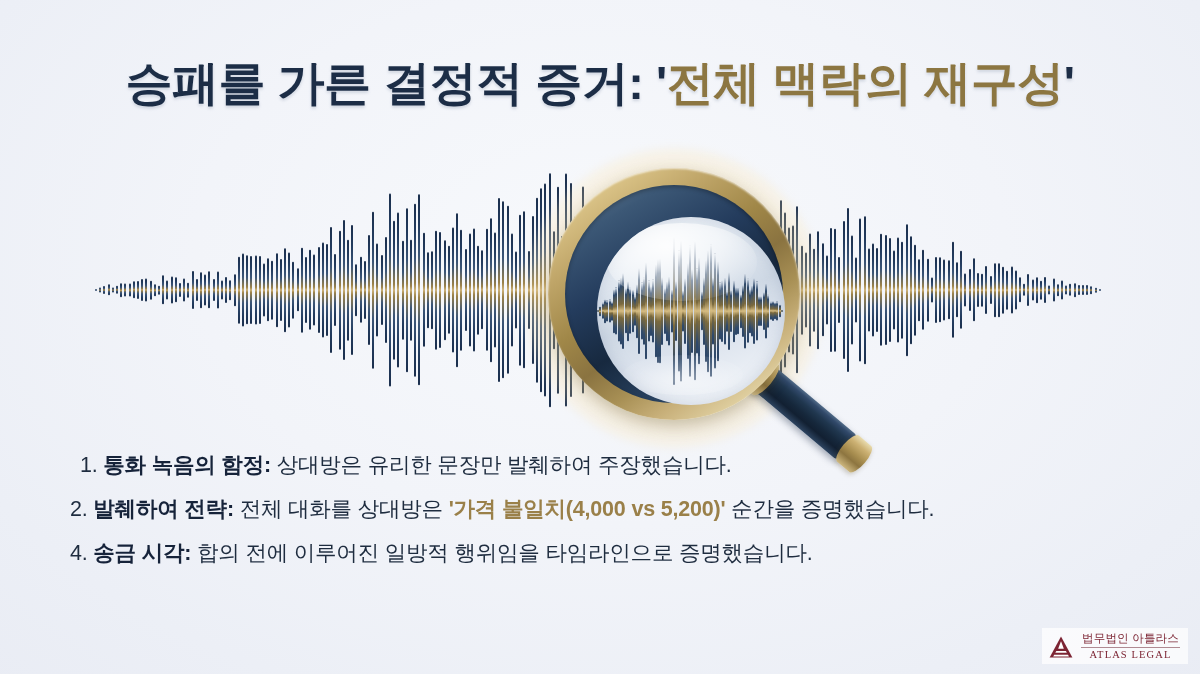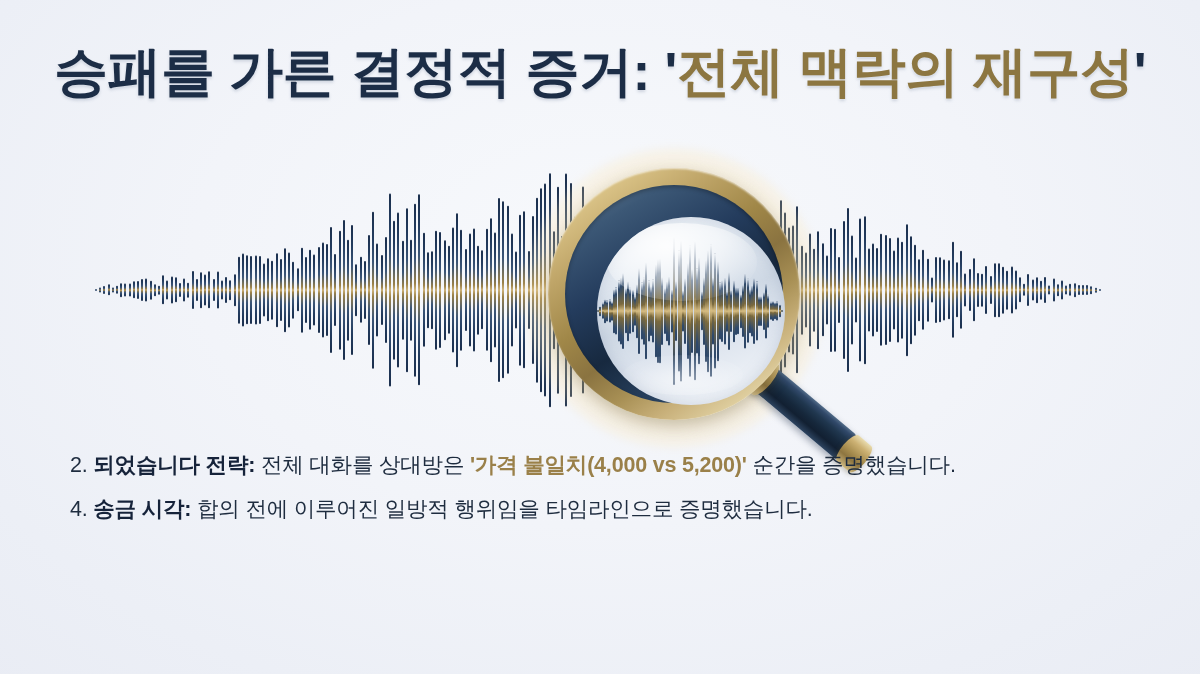--- a/index.html
+++ b/index.html
@@ -19,25 +19,26 @@
   }
   
   #title-block {
     position: absolute;
     left: 0; right: 0;
     top: 42px;
     text-align: center;
     white-space: nowrap;
   }
   .title-line {
-    font-size: 54px;
+    font-size: 47px;
     font-weight: 900;
     letter-spacing: -0.5px;
     line-height: 1.08;
     text-shadow: 0 2px 3px rgba(160,170,190,0.45), 0 1px 0 rgba(255,255,255,0.6);
+    margin-top: 16px;
   }
   .t-navy { color: #1c2d46; }
   .t-gold { color: #8c7641; }
 
   
   #visual {
     position: absolute;
     left: 0; right: 0;
     top: 140px;
     height: 300px;
@@ -638,21 +639,34 @@
             <div id="lens-shine"></div>
             <div id="lens-shine2"></div>
           </div>
         </div>
       </div>
     </div>
   </div>
 
   <div id="bullets">
 
-
-    <div class="bullet"><span class="bnum">2.</span> <span class="blabel">되었습니다 전략:</span><span> 전체 대화를 상대방은 </span><span class="bgold">'가격 불일치(4,000 vs 5,200)'</span><span> 순간을 증명했습니다.</span></div>
+    <div class="bullet bullet-1"><span class="bnum">1.</span> <span class="blabel">통화 녹음의 함정:</span><span> 상대방은 유리한 문장만 발췌하여 주장했습니다.</span><span class="bgold"></span><span></span></div>
+
+    <div class="bullet"><span class="bnum">2.</span> <span class="blabel">발췌하여 전략:</span><span> 전체 대화를 상대방은 </span><span class="bgold">'가격 불일치(4,000 vs 5,200)'</span><span> 순간을 증명했습니다.</span></div>
 
 
     <div class="bullet"><span class="bnum">4.</span> <span class="blabel">송금 시각:</span><span> 합의 전에 이루어진 일방적 행위임을 타임라인으로 증명했습니다.</span><span class="bgold"></span><span></span></div>
   </div>
 
+  <div id="logo">
+    <svg id="logo-mark" viewBox="0 0 32 32">
+      <polygon points="16,3 30,29 2,29" fill="#7c2433"></polygon>
+      <polygon points="16,9 12.5,18 19.5,18" fill="#ffffff"></polygon>
+      <polygon points="10.2,21 22.0,21 23.2,23.2 9.0,23.2" fill="#ffffff"></polygon>
+      <polygon points="7.6,25.6 24.6,25.6 25.8,27.8 6.4,27.8" fill="#ffffff"></polygon>
+    </svg>
+    <div id="logo-text">
+      <div id="logo-kr">법무법인 아틀라스</div>
+      <div id="logo-en">ATLAS LEGAL</div>
+    </div>
+  </div>
 
 </div>
 
 </body></html>

